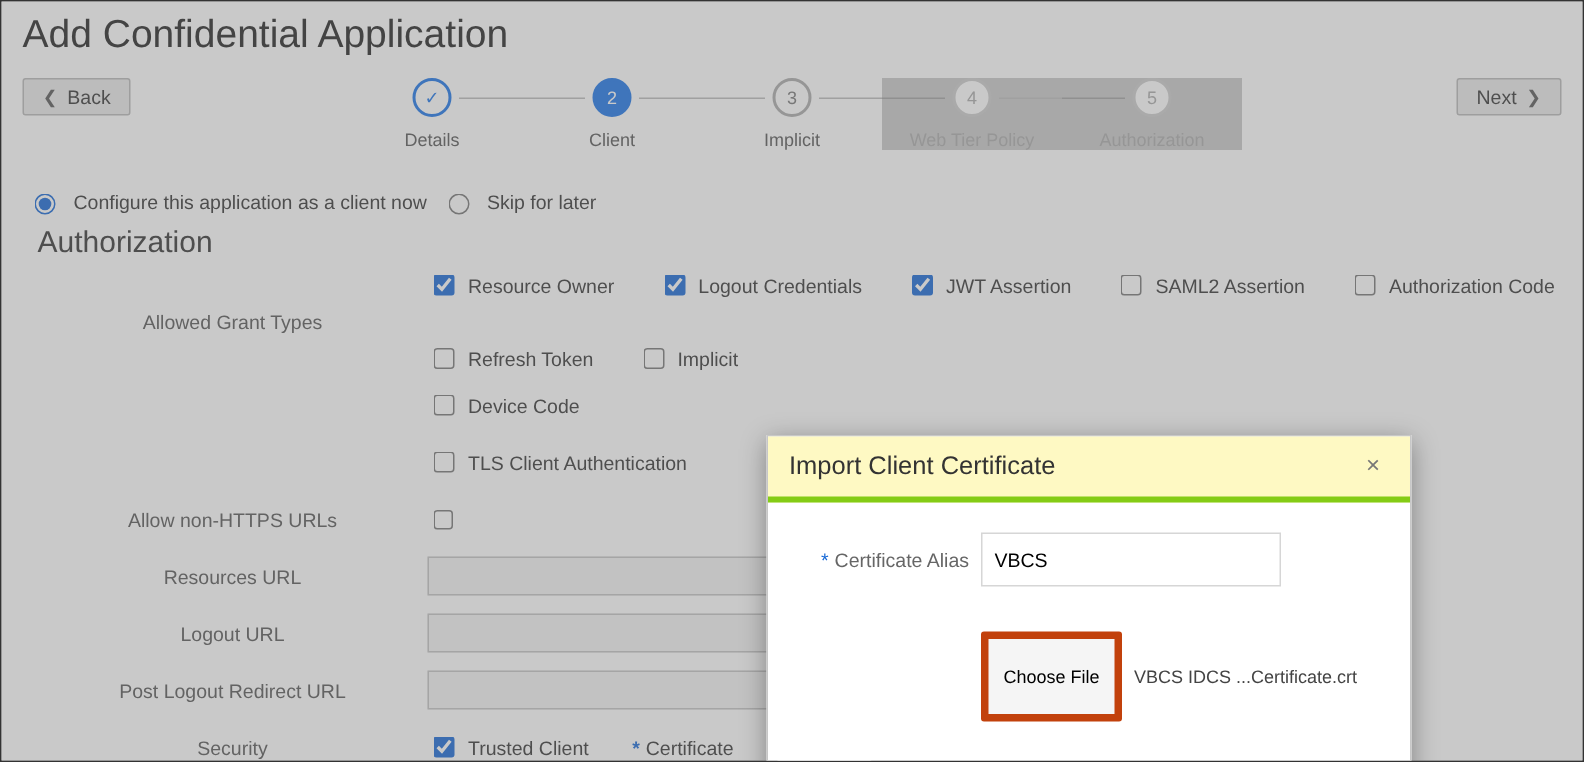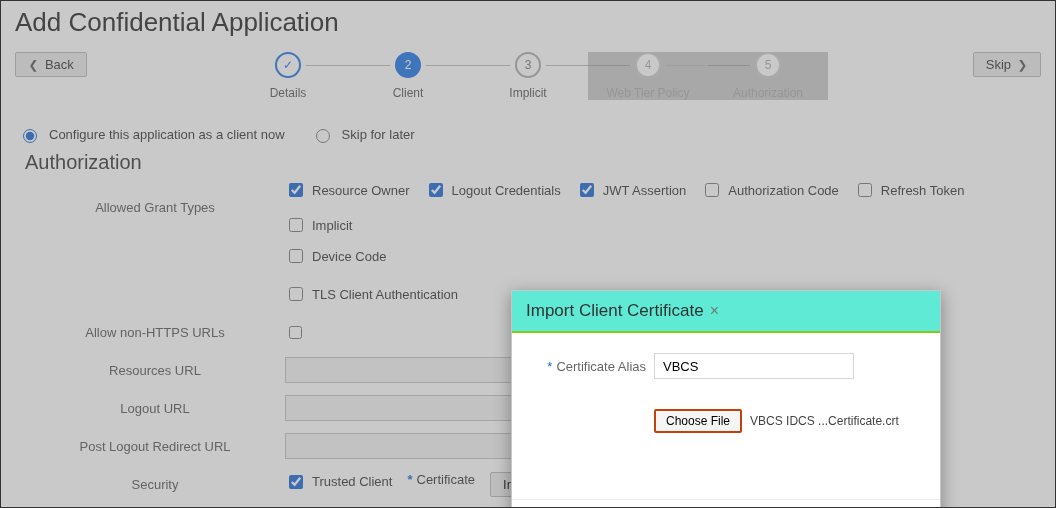--- a/index.html
+++ b/index.html
@@ -14,44 +14,44 @@
   .btn-next { position:absolute; right:0; top:0; }
   .chev { display:inline-block; transform:scale(0.9); color:#555; }
   .steps { display:flex; align-items:flex-start; justify-content:center; gap:0; margin:0 auto; width:720px; padding-top:0; }
   .step { display:flex; flex-direction:column; align-items:center; width:120px; position:relative; }
   .step .circle { width:26px; height:26px; border-radius:50%; border:2px solid #aaa; background:#fff; display:flex; align-items:center; justify-content:center; font-size:12px; color:#777; }
   .step.done .circle { border-color:#1a73e8; color:#1a73e8; }
   .step.active .circle { border-color:#1a73e8; background:#1a73e8; color:#fff; }
   .step .lbl { margin-top:8px; font-size:12px; color:#555; }
   .step.dim .lbl, .step.dim .circle { color:#aaa; border-color:#ccc; }
   .step:not(:last-child)::after { content:""; position:absolute; top:13px; left:calc(50% + 18px); width:84px; height:1px; background:#bbb; }
-  .radio-row { margin:14px 0 6px 3px; font-size:13px; display:flex; align-items:center; gap:26px; }
+  .radio-row { margin:14px 0 6px 3px; font-size:13px; display:flex; align-items:center; gap:9px; }
   .radio-row input { accent-color:#1467d6; vertical-align:middle; margin-right:6px; }
   .section-title { font-size:20px; font-weight:400; margin:8px 0 6px 10px; color:#333; }
   .form-area { margin-left:20px; }
   .form-row { display:flex; align-items:center; margin:4px 0; min-height:34px; }
   .form-label { width:250px; text-align:center; padding-right:10px; color:#555; font-size:13px; }
-  .form-field { flex:1; display:flex; align-items:flex-start; flex-wrap:wrap; gap:15px; }
+  .form-field { flex:1; display:flex; align-items:center; flex-wrap:wrap; gap:29px; }
   .chk { display:inline-flex; align-items:center; gap:6px; font-size:13px; color:#333; }
   .chk input { accent-color:#1467d6; width:14px; height:14px; }
   .txt-in { width:240px; height:26px; border:1px solid #c4c4c4; background:#f3f3f3; padding:2px 6px; font-size:13px; }
   .btn-inline { border:1px solid #b7b7b7; background:#efefef; padding:4px 12px; border-radius:2px; font-size:13px; cursor:pointer; }
   .req { color:#1467d6; font-weight:bold; margin-right:4px; }
   
   .modal { position:absolute; z-index:10; background:#fff; border:1px solid #c7c7c7; box-shadow:0 4px 16px rgba(0,0,0,0.35); width:430px; left:510px; top:289px; }
-  .modal-head { display:flex; align-items:center; padding:10px 14px; border-bottom:2px solid #84cc16; background:#5eead4; }
+  .modal-head { display:flex; align-items:center; justify-content:space-between; padding:10px 14px; border-bottom:4px solid #84cc16; background:#fef9c3; }
   .modal-title { font-size:17px; font-weight:400; color:#333; }
   .modal-close { background:none; border:none; font-size:16px; color:#777; cursor:pointer; }
   .modal-body { padding:20px 22px 36px 22px; }
   .m-row { display:flex; align-items:center; margin-bottom:30px; }
   .m-label { width:120px; text-align:right; color:#666; font-size:13px; padding-right:8px; }
   .m-req { color:#1467d6; margin-right:4px; }
-  .m-input { width:200px; height:26px; border:1px solid #d6d6d6; padding:2px 8px; font-size:13px; }
+  .m-input { width:200px; height:36px; border:1px solid #d6d6d6; padding:2px 8px; font-size:13px; }
   .m-file { display:flex; align-items:center; gap:8px; }
-  .m-file-btn { border:2px solid #c2410c; background:#f5f5f5; padding:3px 10px; font-size:12px; border-radius:2px; cursor:pointer; }
+  .m-file-btn { border:5px solid #c2410c; background:#f5f5f5; padding:18px 10px; font-size:12px; border-radius:2px; cursor:pointer; }
   .m-file-name { font-size:12px; color:#444; }
   .modal-foot { display:flex; justify-content:flex-end; padding:8px 10px; border-top:1px solid #eee; }
   .btn-primary { background:#148039; color:#fff; border:1px solid #0e6a2f; padding:6px 16px; font-size:13px; border-radius:2px; cursor:pointer; }
 </style>
 </head>
 <body>
 
 <div class="page">
 
   <div class="content">
@@ -90,21 +90,21 @@
         </div>
         <div class="step dim">
           <div class="circle">
               <span>5</span>
             </div>
           <div class="lbl">Authorization</div>
         </div>
       </div>
 
       <button class="btn-nav btn-next">
-        <span>Skip</span>
+        <span>Next</span>
         <span class="chev">❯</span>
       </button>
     </div>
 
     <div class="radio-row">
       <label class="chk">
         <input type="radio" name="mode" checked="" style="">
         <span>Configure this application as a client now</span>
       </label>
       <label class="chk">
@@ -127,20 +127,24 @@
           <label class="chk">
               <input type="checkbox" checked="" style="">
               <span>Logout Credentials</span>
             </label>
           <label class="chk">
               <input type="checkbox" checked="" style="">
               <span>JWT Assertion</span>
             </label>
           <label class="chk">
               <input type="checkbox" style="">
+              <span>SAML2 Assertion</span>
+            </label>
+          <label class="chk">
+              <input type="checkbox" style="">
               <span>Authorization Code</span>
             </label>
           <label class="chk">
               <input type="checkbox" style="">
               <span>Refresh Token</span>
             </label>
           <label class="chk">
               <input type="checkbox" style="">
               <span>Implicit</span>
             </label>

